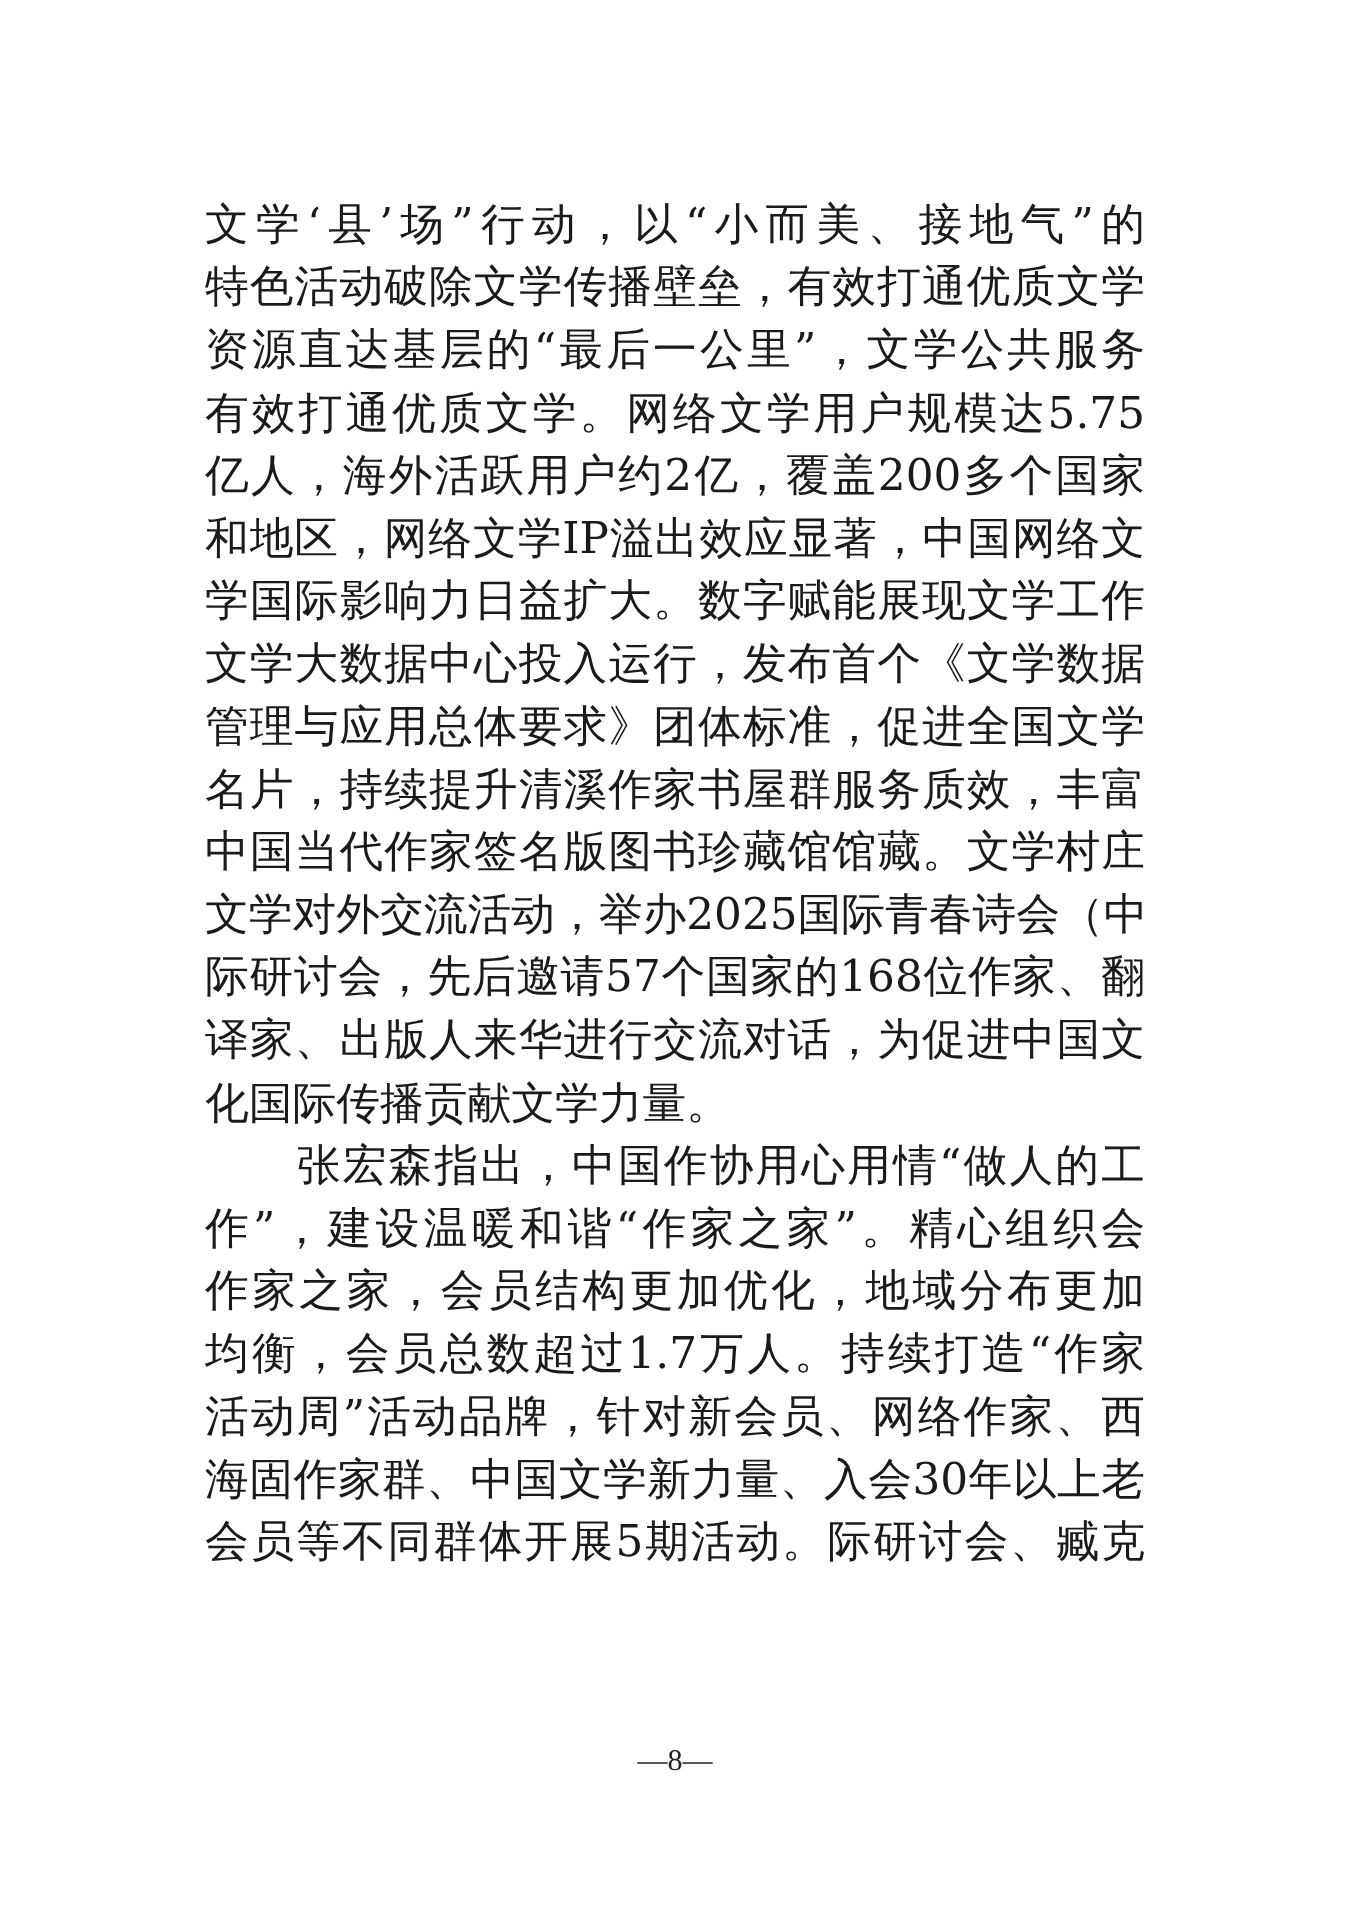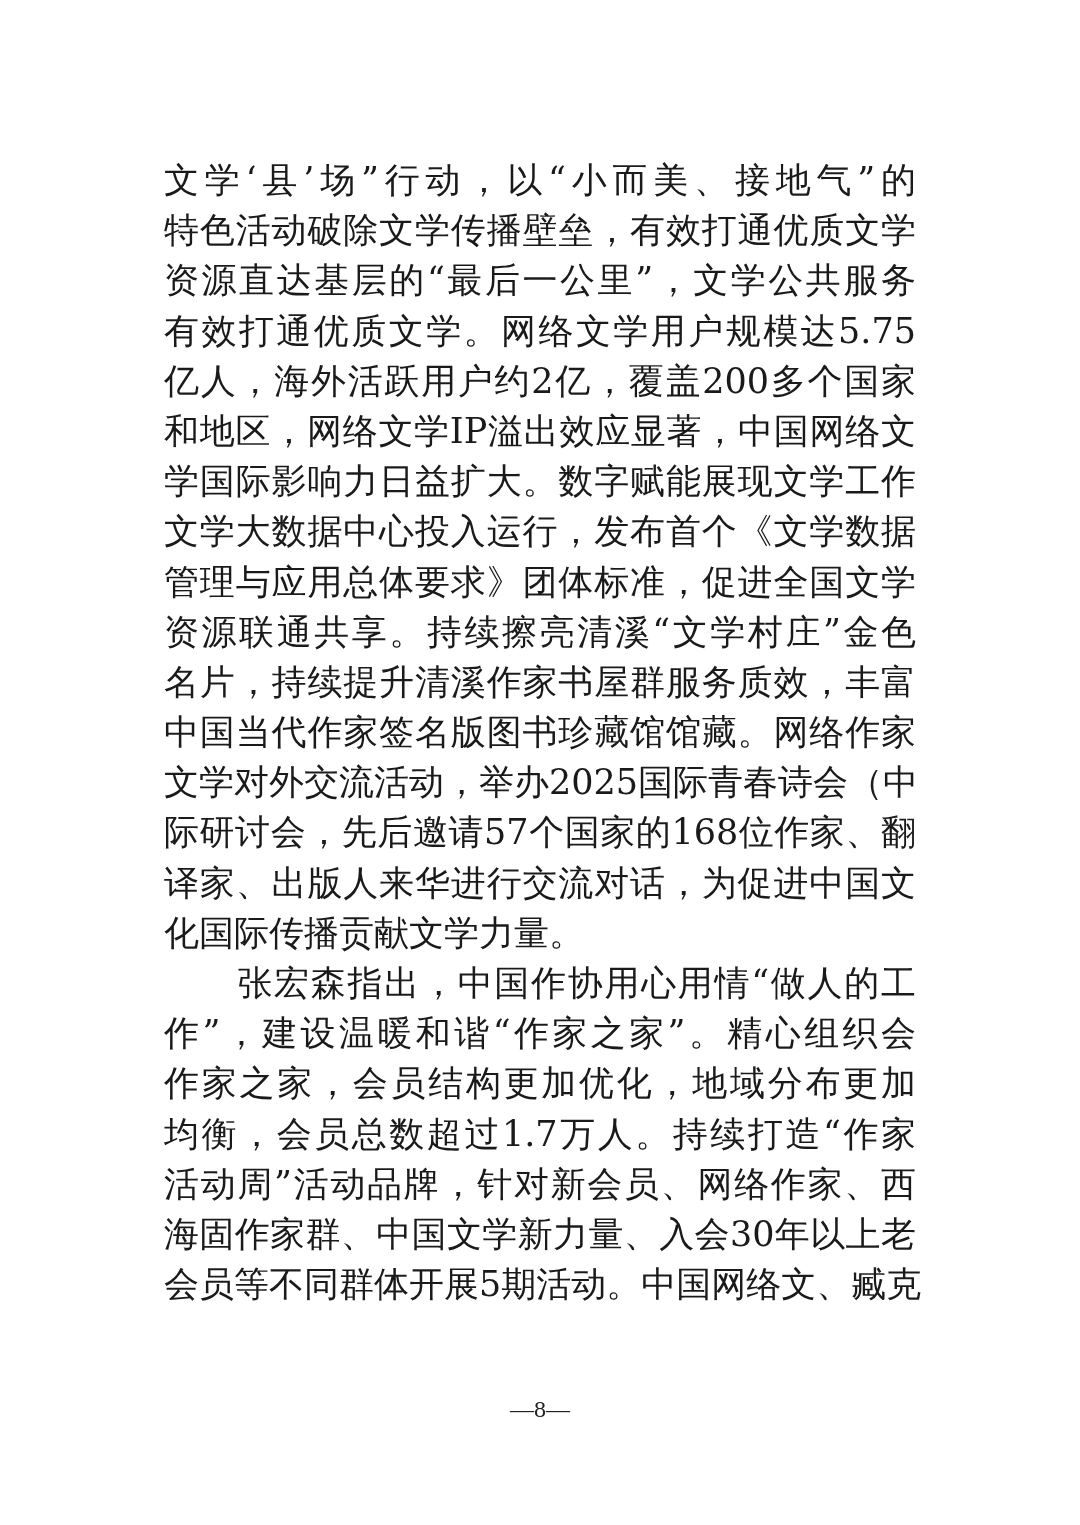--- a/index.html
+++ b/index.html
@@ -60,29 +60,28 @@
   <div class="text-block">
     <div class="line">文学‘县’场”行动，以“小而美、接地气”的</div>
     <div class="line">特色活动破除文学传播壁垒，有效打通优质文学</div>
     <div class="line">资源直达基层的“最后一公里”，文学公共服务</div>
     <div class="line">有效打通优质文学。网络文学用户规模达5.75</div>
     <div class="line">亿人，海外活跃用户约2亿，覆盖200多个国家</div>
     <div class="line">和地区，网络文学IP溢出效应显著，中国网络文</div>
     <div class="line">学国际影响力日益扩大。数字赋能展现文学工作</div>
     <div class="line">文学大数据中心投入运行，发布首个《文学数据</div>
     <div class="line">管理与应用总体要求》团体标准，促进全国文学</div>
-    <div class="line">资源联通共享。持续擦亮清溪“文学村庄”金色</div>
     <div class="line">名片，持续提升清溪作家书屋群服务质效，丰富</div>
-    <div class="line">中国当代作家签名版图书珍藏馆馆藏。网络作家</div>
+    <div class="line">中国当代作家签名版图书珍藏馆馆藏。文学村庄</div>
     <div class="line">文学对外交流活动，举办2025国际青春诗会（中</div>
     <div class="line">际研讨会，先后邀请57个国家的168位作家、翻</div>
     <div class="line">译家、出版人来华进行交流对话，为促进中国文</div>
     <div class="line last">化国际传播贡献文学力量。</div>
     <div class="line">　　张宏森指出，中国作协用心用情“做人的工</div>
     <div class="line">作”，建设温暖和谐“作家之家”。精心组织会</div>
     <div class="line">作家之家，会员结构更加优化，地域分布更加</div>
     <div class="line">均衡，会员总数超过1.7万人。持续打造“作家</div>
     <div class="line">活动周”活动品牌，针对新会员、网络作家、西</div>
     <div class="line">海固作家群、中国文学新力量、入会30年以上老</div>
-    <div class="line">会员等不同群体开展5期活动。中国网络文、臧克</div>
+    <div class="line">会员等不同群体开展5期活动。际研讨会、臧克</div>
   </div>
   <div class="page-number">—8—</div>
 </div>
 
 </body></html>

